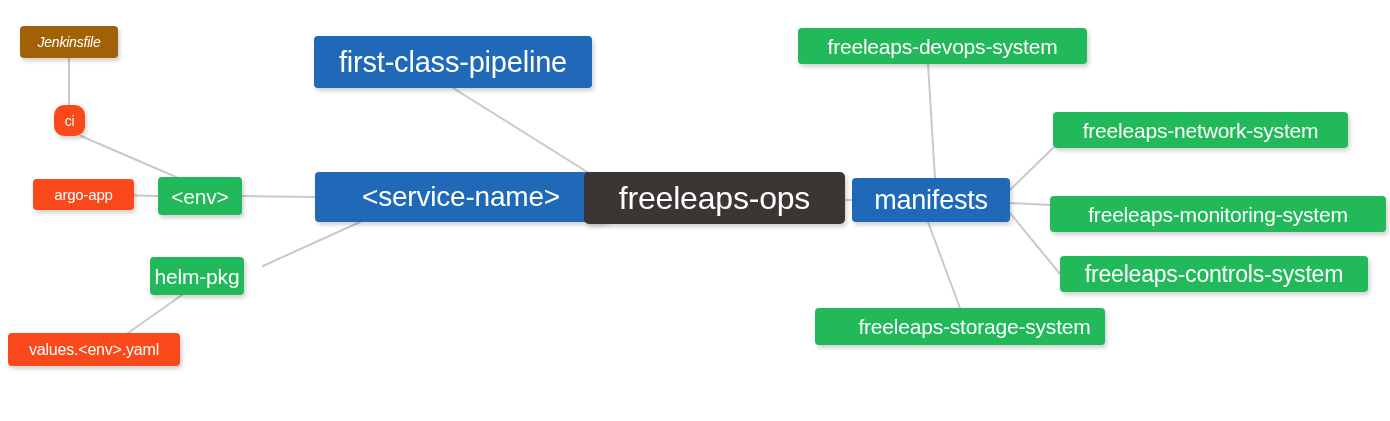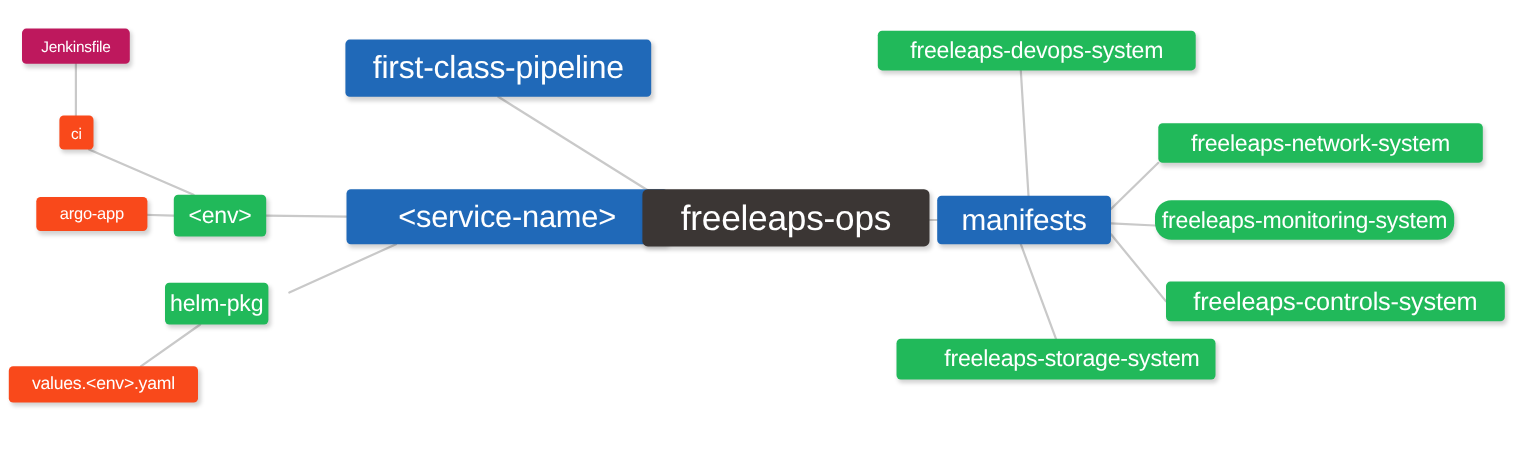--- a/index.html
+++ b/index.html
@@ -39,21 +39,21 @@
     box-shadow: 2px 3px 4px rgba(0,0,0,0.18);
     letter-spacing: -0.2px;
     z-index: 2;
   }
   .node.root {
     background: #3b3634;
     border-radius: 5px;
   }
   .node.blue   { background: #2069b8; }
   .node.green  { background: #21b95a; }
-  .node.orange { background: #be185d; }
+  .node.orange { background: #a16207; font-style: italic; }
   .node.red    { background: #f9491b; }
 </style>
 </head>
 <body>
 
 <div id="mindmap-canvas">
   <svg id="edge-layer" viewBox="0 0 1390 421" xmlns="http://www.w3.org/2000/svg">
       <path d="M 584 205 L 570 197" stroke="#c9c9c9" stroke-width="2" fill="none" stroke-linecap="round"></path>
       <path d="M 600 180 L 453 88" stroke="#c9c9c9" stroke-width="2" fill="none" stroke-linecap="round"></path>
       <path d="M 845 200 L 852 200" stroke="#c9c9c9" stroke-width="2" fill="none" stroke-linecap="round"></path>
@@ -64,28 +64,28 @@
       <path d="M 69 105 L 69 58" stroke="#c9c9c9" stroke-width="2" fill="none" stroke-linecap="round"></path>
       <path d="M 182 295 L 128 333" stroke="#c9c9c9" stroke-width="2" fill="none" stroke-linecap="round"></path>
       <path d="M 935 178 L 928 64" stroke="#c9c9c9" stroke-width="2" fill="none" stroke-linecap="round"></path>
       <path d="M 1010 190 L 1053 148" stroke="#c9c9c9" stroke-width="2" fill="none" stroke-linecap="round"></path>
       <path d="M 1010 203 L 1050 205" stroke="#c9c9c9" stroke-width="2" fill="none" stroke-linecap="round"></path>
       <path d="M 1010 213 L 1060 274" stroke="#c9c9c9" stroke-width="2" fill="none" stroke-linecap="round"></path>
       <path d="M 928 222 L 960 308" stroke="#c9c9c9" stroke-width="2" fill="none" stroke-linecap="round"></path>
     </svg>
   <div id="node-layer">
       <div class="node orange" style="left: 20px; top: 26px; width: 98px; height: 32px; font-size: 14px;">Jenkinsfile</div>
-      <div class="node red" style="left: 54px; top: 105px; width: 31px; height: 31px; font-size: 14px;">ci</div>
+      <div class="node red" style="left: 54px; top: 105px; width: 31px; height: 31px; font-size: 14px; border-radius: 10px;">ci</div>
       <div class="node red" style="left: 33px; top: 179px; width: 101px; height: 31px; font-size: 15px;">argo-app</div>
       <div class="node green" style="left: 158px; top: 177px; width: 84px; height: 38px; font-size: 21px;">&lt;env&gt;</div>
       <div class="node green" style="left: 150px; top: 257px; width: 94px; height: 38px; font-size: 21px;">helm-pkg</div>
       <div class="node red" style="left: 8px; top: 333px; width: 172px; height: 33px; font-size: 16px;">values.&lt;env&gt;.yaml</div>
       <div class="node blue" style="left: 314px; top: 36px; width: 278px; height: 52px; font-size: 29px;">first-class-pipeline</div>
       <div class="node blue" style="left: 315px; top: 172px; width: 292px; height: 50px; font-size: 28px;">&lt;service-name&gt;</div>
       <div class="node root" style="left: 584px; top: 172px; width: 261px; height: 52px; font-size: 32px;">freeleaps-ops</div>
       <div class="node blue" style="left: 852px; top: 178px; width: 158px; height: 44px; font-size: 27px; text-align: right;">manifests</div>
       <div class="node green" style="left: 798px; top: 28px; width: 289px; height: 36px; font-size: 21px;">freeleaps-devops-system</div>
       <div class="node green" style="left: 1053px; top: 112px; width: 295px; height: 36px; font-size: 21px;">freeleaps-network-system</div>
-      <div class="node green" style="left: 1050px; top: 182px; width: 272px; height: 36px; font-size: 21px; border-radius: 15px;">freeleaps-monitoring-system</div>
+      <div class="node green" style="left: 1050px; top: 196px; width: 336px; height: 36px; font-size: 21px;">freeleaps-monitoring-system</div>
       <div class="node green" style="left: 1060px; top: 256px; width: 308px; height: 36px; font-size: 23px;">freeleaps-controls-system</div>
       <div class="node green" style="left: 815px; top: 308px; width: 290px; height: 37px; font-size: 21px; padding-left: 29px;">freeleaps-storage-system</div>
     </div>
 </div>
 
 </body></html>

